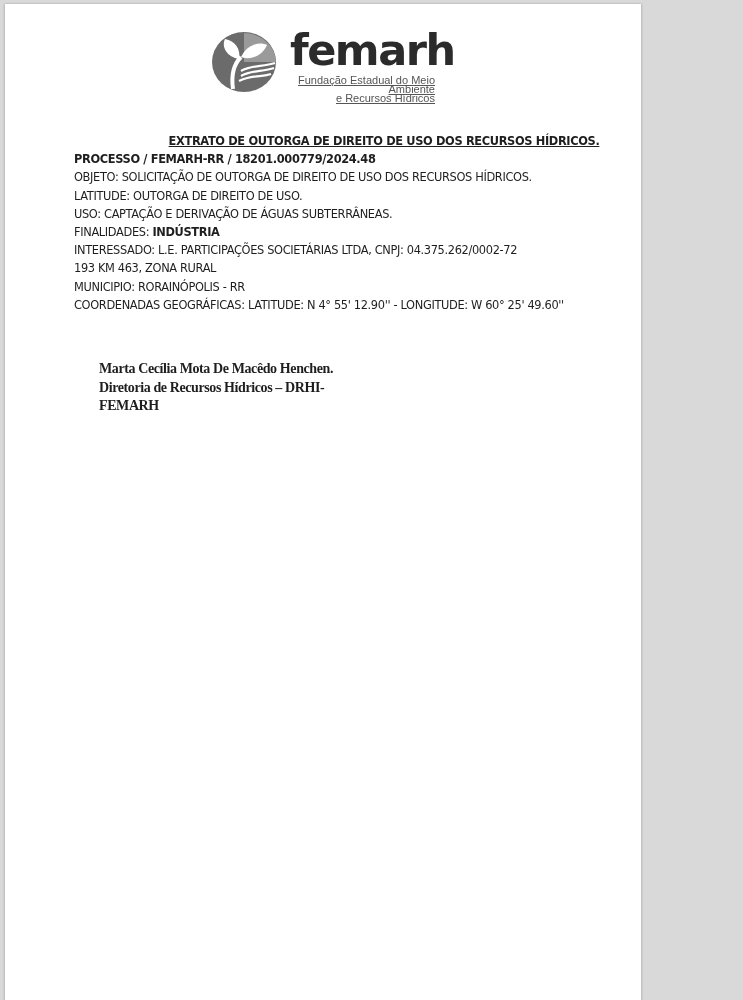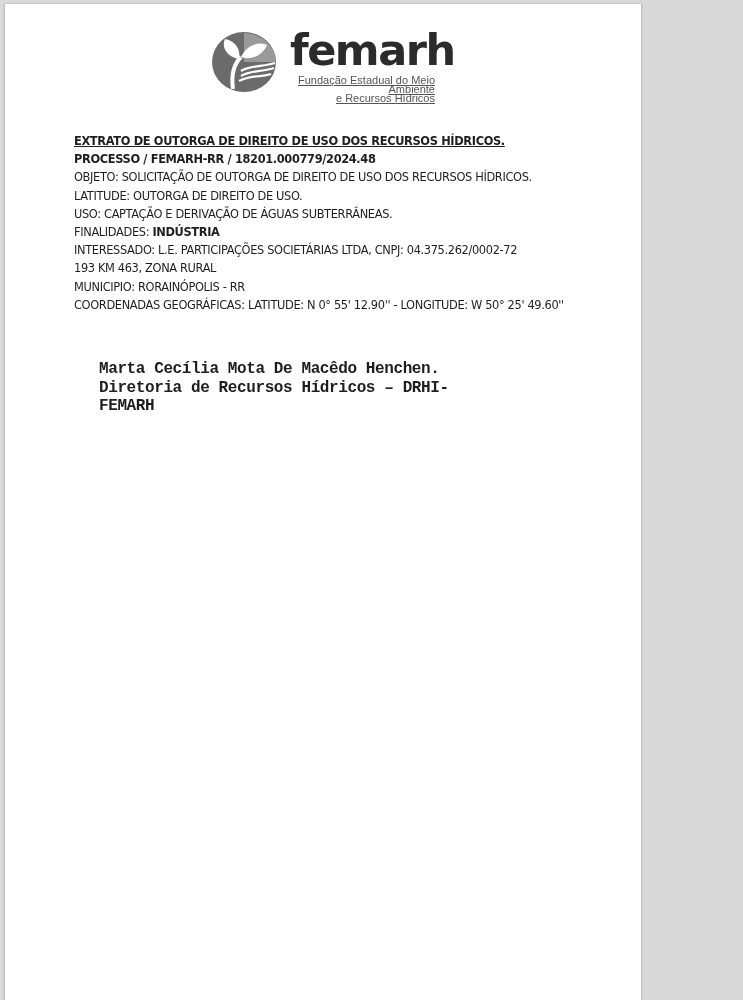--- a/index.html
+++ b/index.html
@@ -24,25 +24,25 @@
       position: absolute; left: 84px; top: 45px; width: 140px;
       font-size: 11px; line-height: 9px; color: #555; text-align: right; text-decoration: underline;
     }
     .content {
       position: absolute; left: 69px; top: 128px; width: 620px;
       font-family: "DejaVu Sans", sans-serif;
       font-size: 11.4px; color: #1e1e1e; letter-spacing: -0.35px;
     }
     .line { height: 18.2px; line-height: 18.2px; white-space: nowrap; }
     .b { font-weight: bold; }
-    .u { text-decoration: underline; }
+    .u { text-decoration: underline; text-align: center; }
     .sig {
       position: absolute; left: 94px; top: 356px;
-      font-family: Liberation Mono, monospace; font-weight: bold;
-      font-size: 16px; color: #1e1e1e; letter-spacing: -0.4px;
+      font-family: Liberation Serif, serif; font-weight: bold;
+      font-size: 14px; color: #1e1e1e; letter-spacing: -0.4px;
     }
     .sig .line { height: 18.5px; line-height: 18.5px; }
   </style>
 </head>
 <body>
 
 <div class="page">
 
   <div class="logo">
     <svg class="logo-mark" viewBox="0 0 66 62">
@@ -65,21 +65,21 @@
   <div class="content">
     <div class="line b u">EXTRATO DE OUTORGA DE DIREITO DE USO DOS RECURSOS HÍDRICOS.</div>
     <div class="line b">PROCESSO / FEMARH-RR / 18201.000779/2024.48</div>
     <div class="line">OBJETO: SOLICITAÇÃO DE OUTORGA DE DIREITO DE USO DOS RECURSOS HÍDRICOS.</div>
     <div class="line">LATITUDE: OUTORGA DE DIREITO DE USO.</div>
     <div class="line">USO: CAPTAÇÃO E DERIVAÇÃO DE ÁGUAS SUBTERRÂNEAS.</div>
     <div class="line"><span>FINALIDADES: </span><span class="b">INDÚSTRIA</span></div>
     <div class="line">INTERESSADO: L.E. PARTICIPAÇÕES SOCIETÁRIAS LTDA, CNPJ: 04.375.262/0002-72</div>
     <div class="line">193 KM 463, ZONA RURAL</div>
     <div class="line">MUNICIPIO: RORAINÓPOLIS - RR</div>
-    <div class="line">COORDENADAS GEOGRÁFICAS: LATITUDE: N 0° 55' 12.90'' - LONGITUDE: W 50° 25' 49.60''</div>
+    <div class="line">COORDENADAS GEOGRÁFICAS: LATITUDE: N 4° 55' 12.90'' - LONGITUDE: W 60° 25' 49.60''</div>
   </div>
 
   <div class="sig">
     <div class="line">Marta Cecília Mota De Macêdo Henchen.</div>
     <div class="line">Diretoria de Recursos Hídricos – DRHI-</div>
     <div class="line">FEMARH</div>
   </div>
 
 </div>
 

